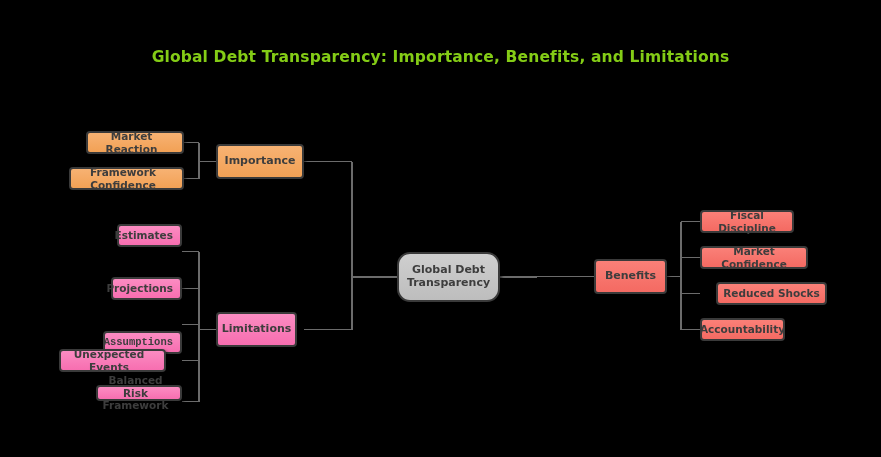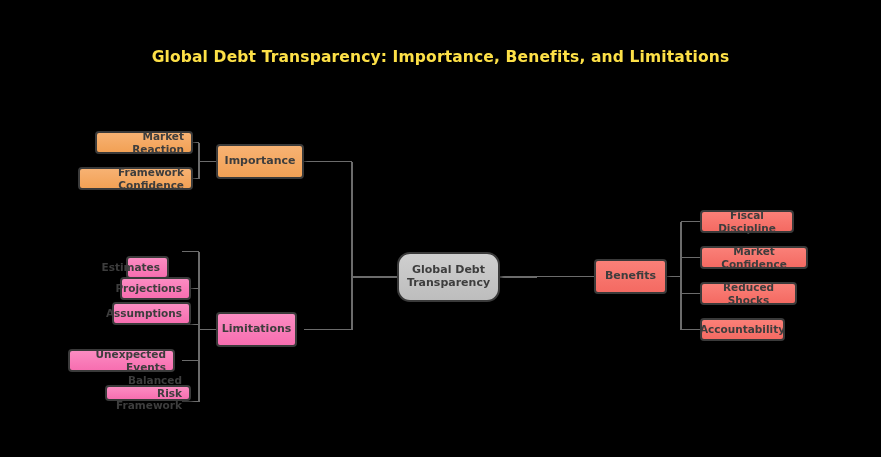--- a/index.html
+++ b/index.html
@@ -26,21 +26,21 @@
     width: 881px;
     height: 457px;
     pointer-events: none;
   }
   .title {
     position: absolute;
     left: 0;
     top: 48px;
     width: 881px;
     text-align: center;
-    color: #fde047;
+    color: #84cc16;
     font-size: 15.5px;
     font-weight: bold;
     letter-spacing: 0.15px;
     font-family: "DejaVu Sans", sans-serif;
   }
   .node {
     position: absolute;
     box-sizing: border-box;
     border: 2px solid #3a3a3a;
     border-radius: 4px;
@@ -68,23 +68,21 @@
     background: linear-gradient(180deg,#fb8cc2 0%, #f76eb0 100%);
   }
   .node.salmon {
     background: linear-gradient(180deg,#fa8078 0%, #f46a62 100%);
   }
   .node.branch {
     font-size: 11px;
   }
   .node.leaf-right {
     justify-content: flex-end;
-    text-align: right;
     padding-right: 7px;
-    margin-left: 9px;
   }
 </style>
 </head>
 <body>
 
 <div id="canvas">
 
   <svg id="svg-links" viewBox="0 0 881 457" xmlns="http://www.w3.org/2000/svg">
       <line x1="397" y1="277" x2="352" y2="277" stroke="#6b6b6b" stroke-width="1.4" shape-rendering="crispEdges"></line>
       <line x1="352" y1="161.5" x2="352" y2="329.5" stroke="#6b6b6b" stroke-width="1.4" shape-rendering="crispEdges"></line>
@@ -112,26 +110,26 @@
 
   <div class="title">Global Debt Transparency: Importance, Benefits, and Limitations</div>
 
   <div id="nodes-layer">
       <div class="node root" style="left: 397px; top: 252px; width: 103px; height: 50px;">Global Debt
 Transparency</div>
       <div class="node orange branch" style="left: 216px; top: 144px; width: 88px; height: 35px;">Importance</div>
       <div class="node orange leaf-right" style="left: 86px; top: 131px; width: 98px; height: 23px;">Market Reaction</div>
       <div class="node orange leaf-right" style="left: 69px; top: 167px; width: 115px; height: 23px;">Framework Confidence</div>
       <div class="node pink branch" style="left: 216px; top: 312px; width: 81px; height: 35px;">Limitations</div>
-      <div class="node pink leaf-right" style="left: 117px; top: 256px; width: 43px; height: 23px;">Estimates</div>
+      <div class="node pink leaf-right" style="left: 117px; top: 224px; width: 65px; height: 23px;">Estimates</div>
       <div class="node pink leaf-right" style="left: 111px; top: 277px; width: 71px; height: 23px;">Projections</div>
-      <div class="node pink leaf-right" style="left: 103px; top: 302px; width: 79px; height: 23px;">Assumptions</div>
+      <div class="node pink leaf-right" style="left: 103px; top: 331px; width: 79px; height: 23px; font-family: Liberation Mono, monospace;">Assumptions</div>
       <div class="node pink leaf-right" style="left: 59px; top: 349px; width: 107px; height: 23px;">Unexpected Events</div>
       <div class="node pink leaf-right" style="left: 96px; top: 385px; width: 86px; height: 16px;">Balanced Risk
 Framework</div>
       <div class="node salmon branch" style="left: 594px; top: 259px; width: 73px; height: 35px;">Benefits</div>
       <div class="node salmon" style="left: 700px; top: 210px; width: 94px; height: 23px;">Fiscal Discipline</div>
       <div class="node salmon" style="left: 700px; top: 246px; width: 108px; height: 23px;">Market Confidence</div>
-      <div class="node salmon" style="left: 700px; top: 282px; width: 97px; height: 23px;">Reduced Shocks</div>
+      <div class="node salmon" style="left: 716px; top: 282px; width: 111px; height: 23px;">Reduced Shocks</div>
       <div class="node salmon" style="left: 700px; top: 318px; width: 85px; height: 23px;">Accountability</div>
     </div>
 
 </div>
 
 </body></html>

